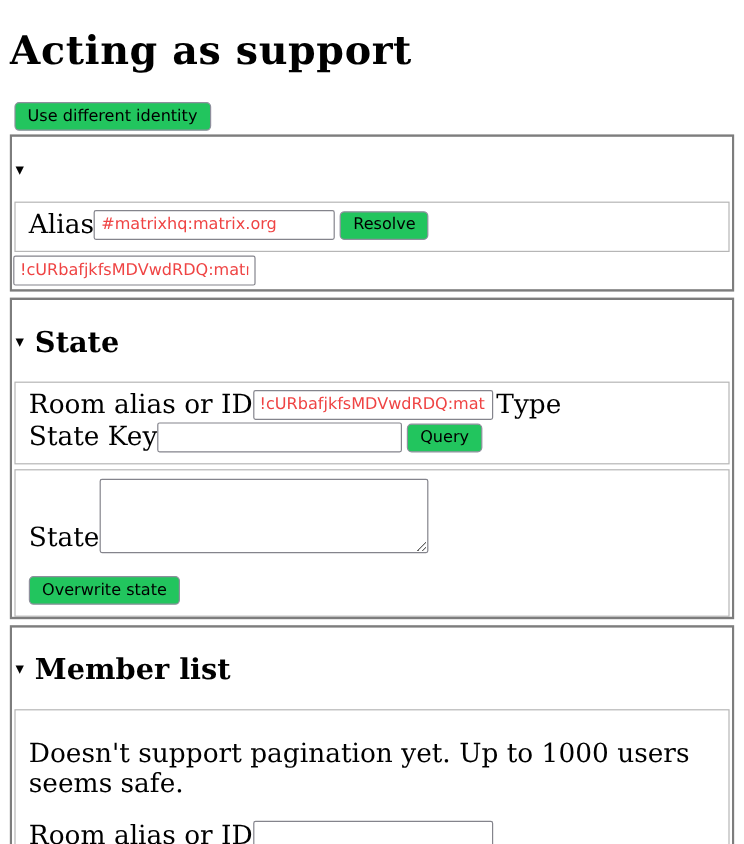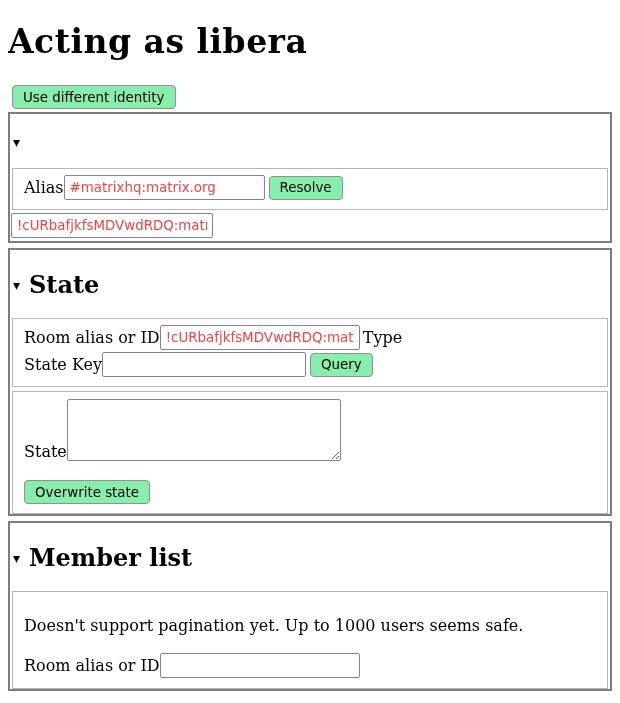--- a/index.html
+++ b/index.html
@@ -41,37 +41,37 @@
   fieldset {
     margin: 0 2px;
     border: 1px solid #b6b6b6;
     padding: 6px 11px 9px 11px;
     min-inline-size: auto;
   }
   .row { display: flex; align-items: center; }
   .row + .row { margin-top: 2px; }
   label, .note {
     font-family: "DejaVu Serif", "Liberation Serif", serif;
-    font-size: 16px;
+    font-size: 22px;
     white-space: nowrap;
   }
   input[type="text"] {
     height: 25px;
     box-sizing: border-box;
     border: 1px solid #84848c;
     border-radius: 2px;
     padding: 1px 5px;
     font: 13.4px "DejaVu Sans", "Liberation Sans", sans-serif;
     background: #ffffff;
     color: #ef4444;
   }
   button {
     height: 24px;
     box-sizing: border-box;
-    background: #86efac;
+    background: #22c55e;
     border: 1px solid #8f8f9d;
     border-radius: 4px;
     padding: 2px 10px;
     font: 13.4px "DejaVu Sans", "Liberation Sans", sans-serif;
     color: #000000;
     margin-left: 4px;
     cursor: pointer;
   }
   textarea {
     width: 274px;
@@ -94,21 +94,21 @@
   .fs-gap { margin-top: 4px; }
   .textarea-row { display: flex; align-items: flex-end; padding-top: 1px; }
   .overwrite-row { margin-top: 19px; }
   .overwrite-row button { margin-left: 0; }
   .note { margin: 18px 0; white-space: normal; }
   .member-fieldset { padding-bottom: 10px; }
 </style>
 </head>
 <body>
 
-<h1>Acting as libera</h1>
+<h1>Acting as support</h1>
 
 <div class="btn-row">
   <button>Use different identity</button>
 </div>
 
 <details open="">
   <summary>
     <span class="marker">▾</span>
   </summary>
   <fieldset>

